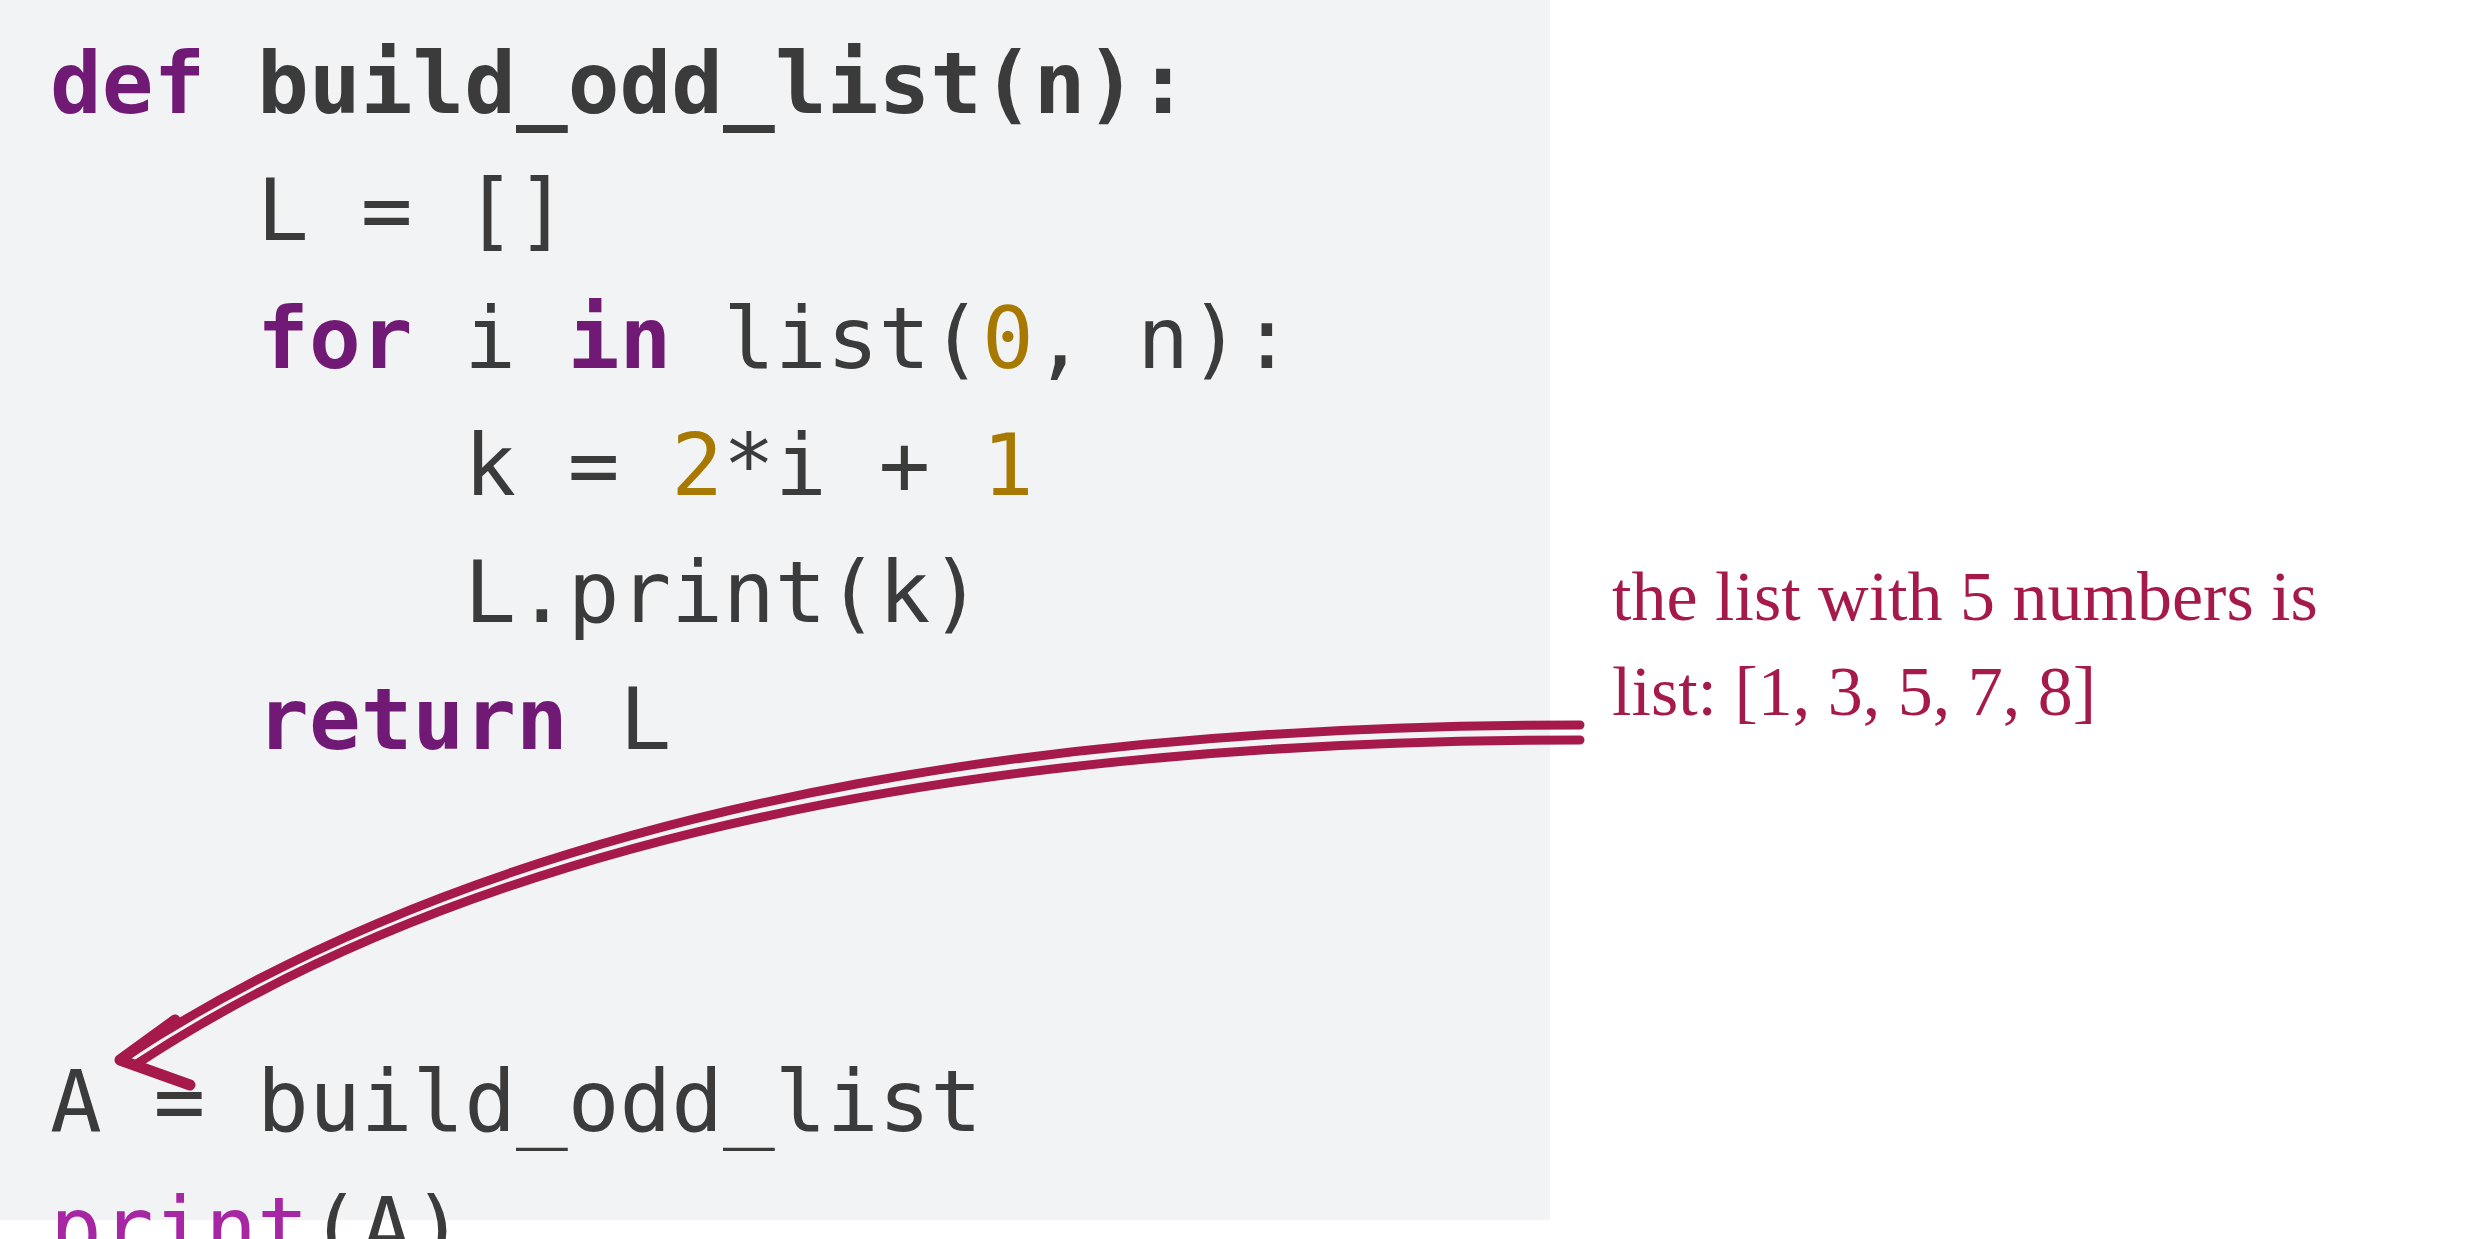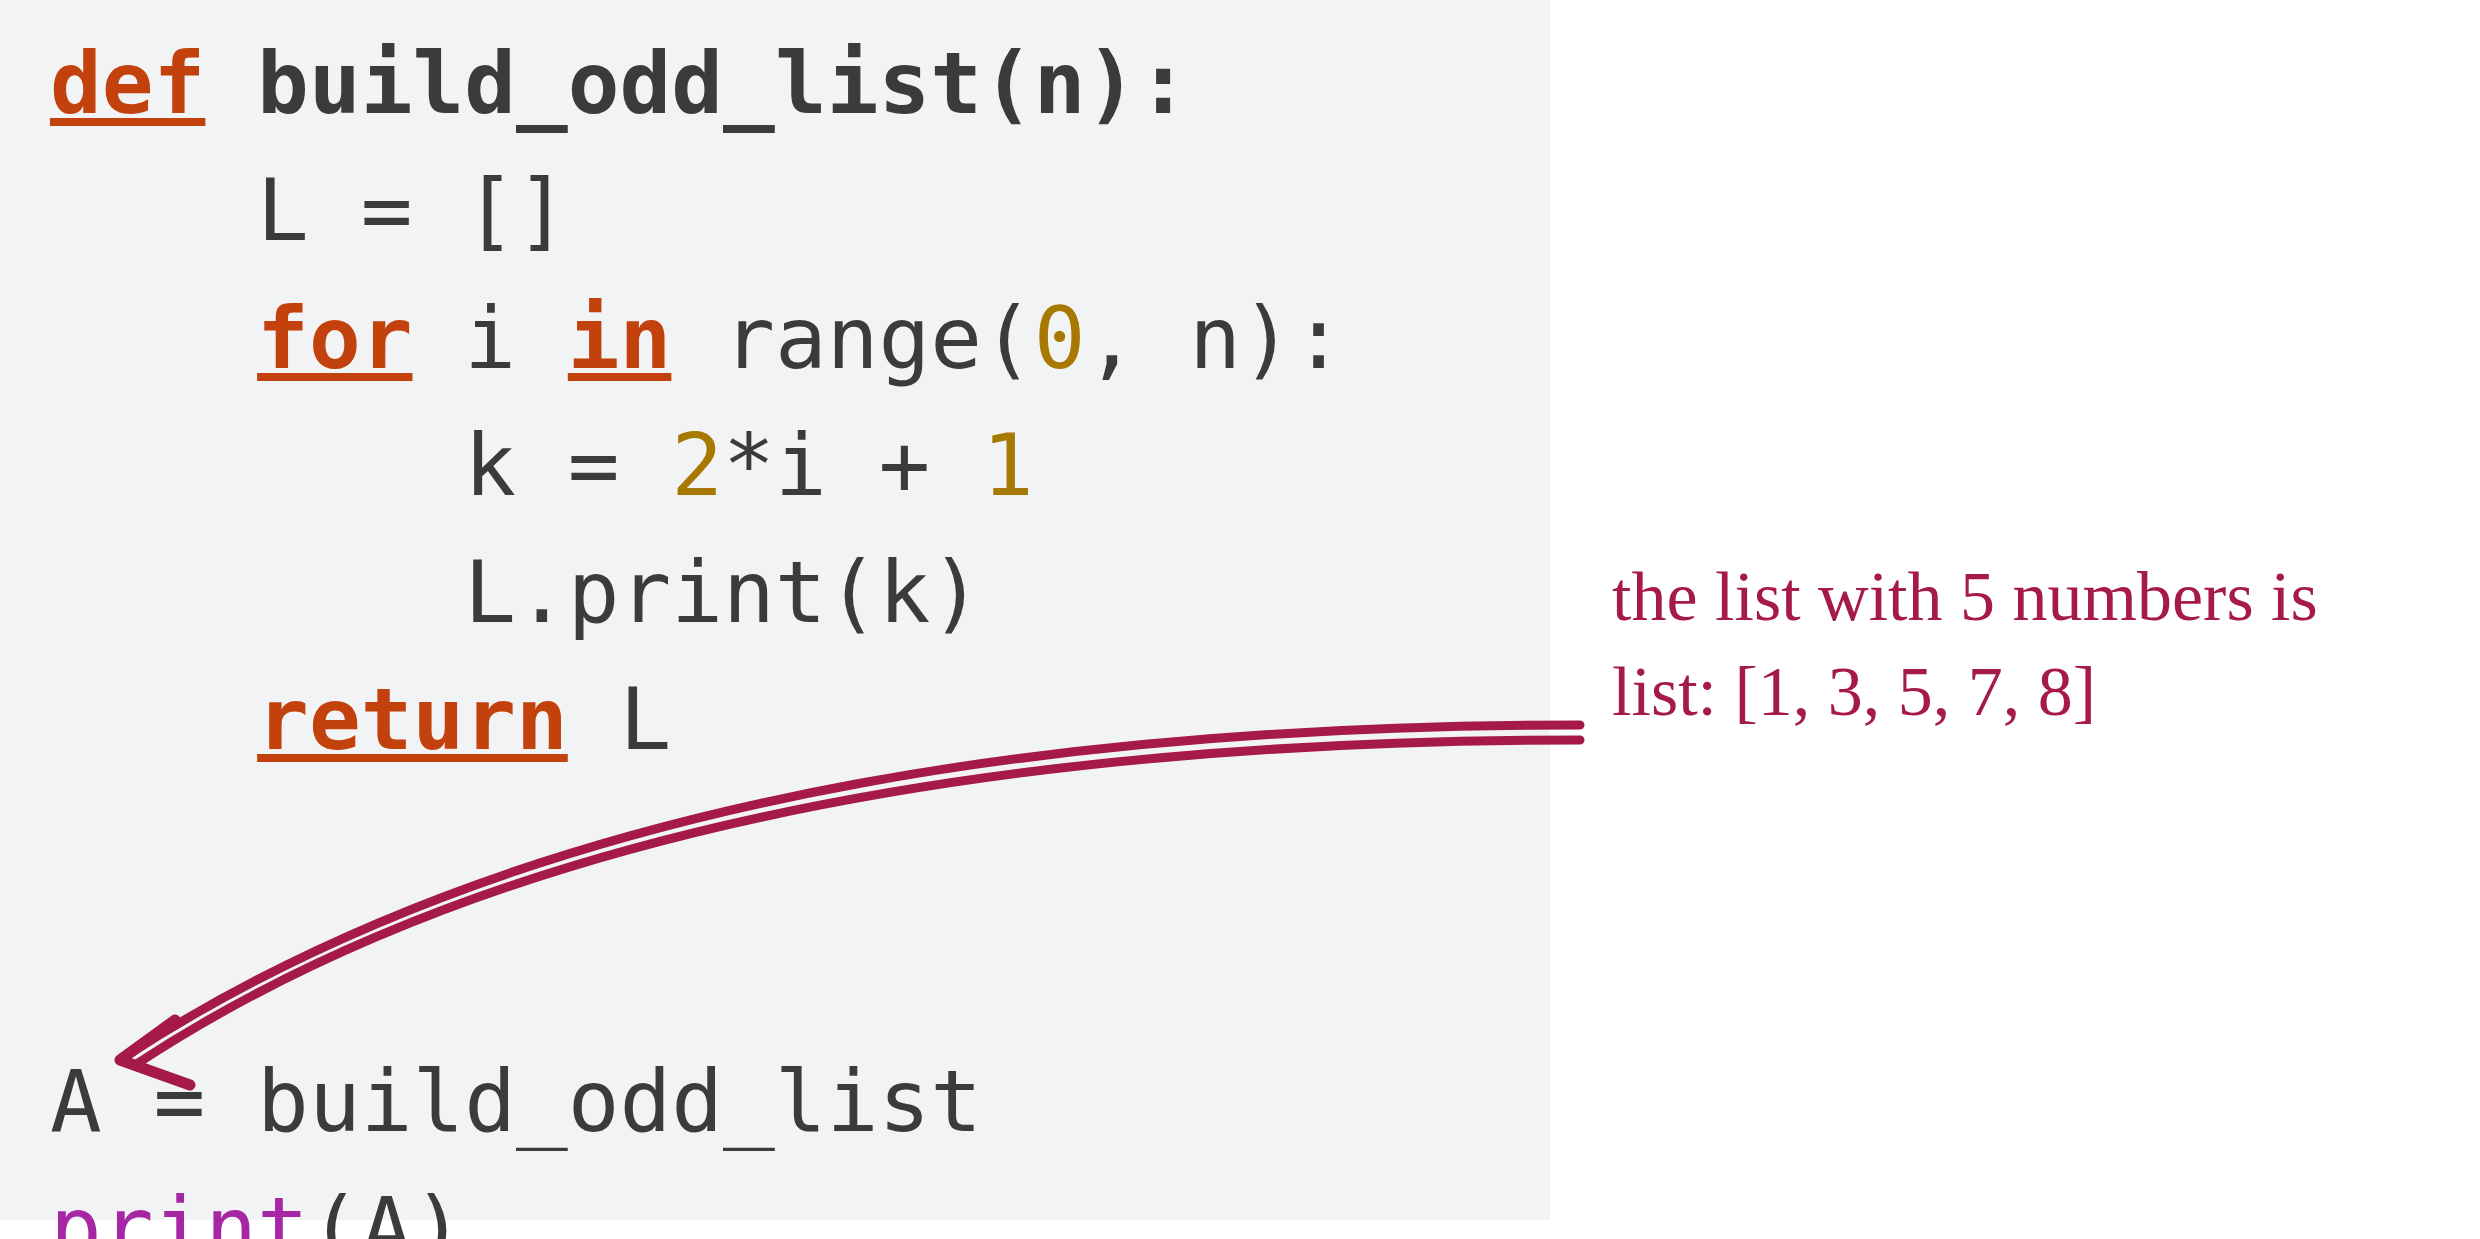--- a/index.html
+++ b/index.html
@@ -23,21 +23,21 @@
     width: 1550px;
     height: 1220px;
     background: #f2f3f4;
     box-sizing: border-box;
     padding: 20px 40px 20px 50px;
     font-size: 86px;
     line-height: 1.48;
     white-space: pre;
     color: #3b3b3b;
   }
-  .kw { color: #c2410c; font-weight: 700; text-decoration: underline; }
+  .kw { color: #701a75; font-weight: 700; }
   .fn { color: #3b3b3b; font-weight: bold; }
   .num { color: #a87900; }
   .call { color: #a626a4; }
   .annotation {
     position: absolute;
     left: 1580px;
     top: 550px;
     width: 870px;
     color: #a6194b;
     font-family: "Comic Sans MS", "Segoe Script", "Bradley Hand", cursive;
@@ -58,21 +58,21 @@
     pointer-events: none;
   }
 </style>
 </head>
 <body>
 
 <div class="slide">
 
   <div class="code-block"><span class="kw">def</span><span class="fn"> build_odd_list(n):</span>
 <span>    L = []</span>
-<span>    </span><span class="kw">for</span><span> i </span><span class="kw">in</span><span> range(</span><span class="num">0</span><span>, n):</span>
+<span>    </span><span class="kw">for</span><span> i </span><span class="kw">in</span><span> list(</span><span class="num">0</span><span>, n):</span>
 <span>        k = </span><span class="num">2</span><span>*i + </span><span class="num">1</span>
 <span>        L.print(k)</span>
 <span>    </span><span class="kw">return</span><span> L</span>
 
 <span></span>
 <span>A = build_odd_list</span>
 <span class="call">print</span><span>(A)</span></div>
 
   <svg class="arrow" viewBox="0 0 1530 420" preserveAspectRatio="none">
     <path d="M 1520 35 C 1100 35, 500 80, 60 370" stroke="#a6194b" stroke-width="9" fill="none" stroke-linecap="round"></path>

